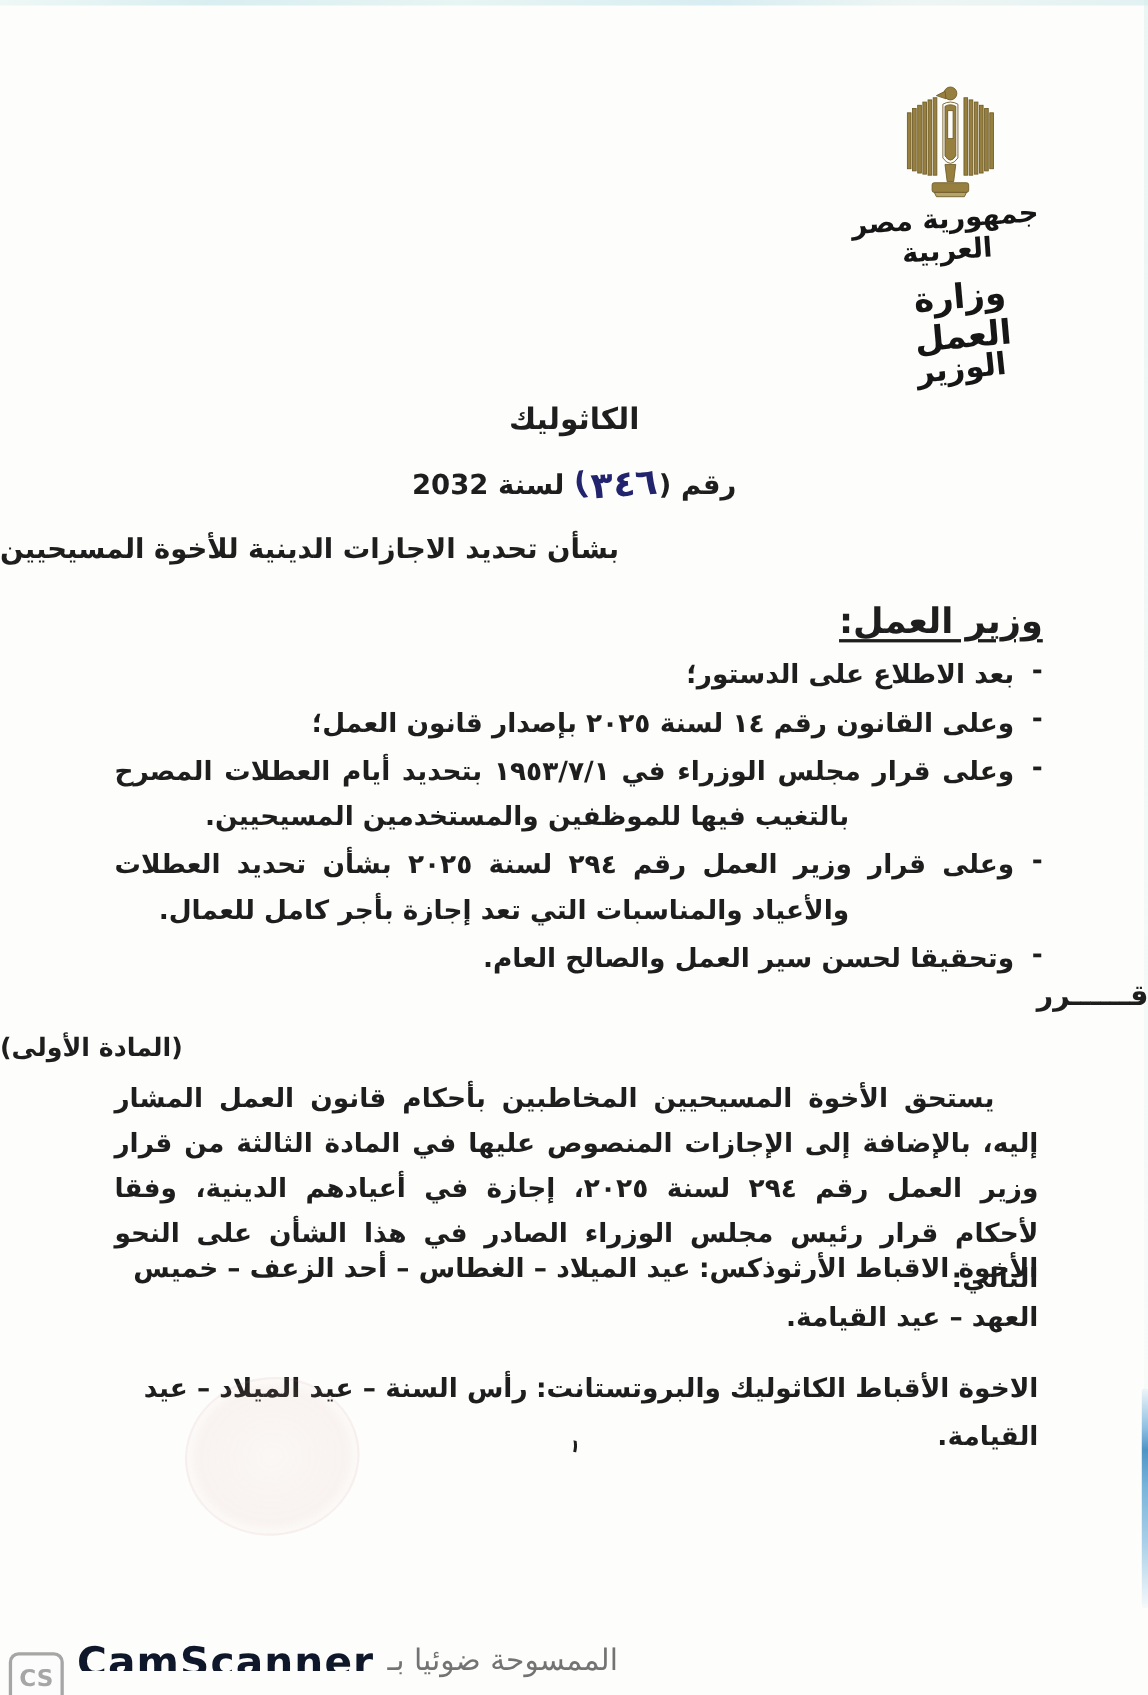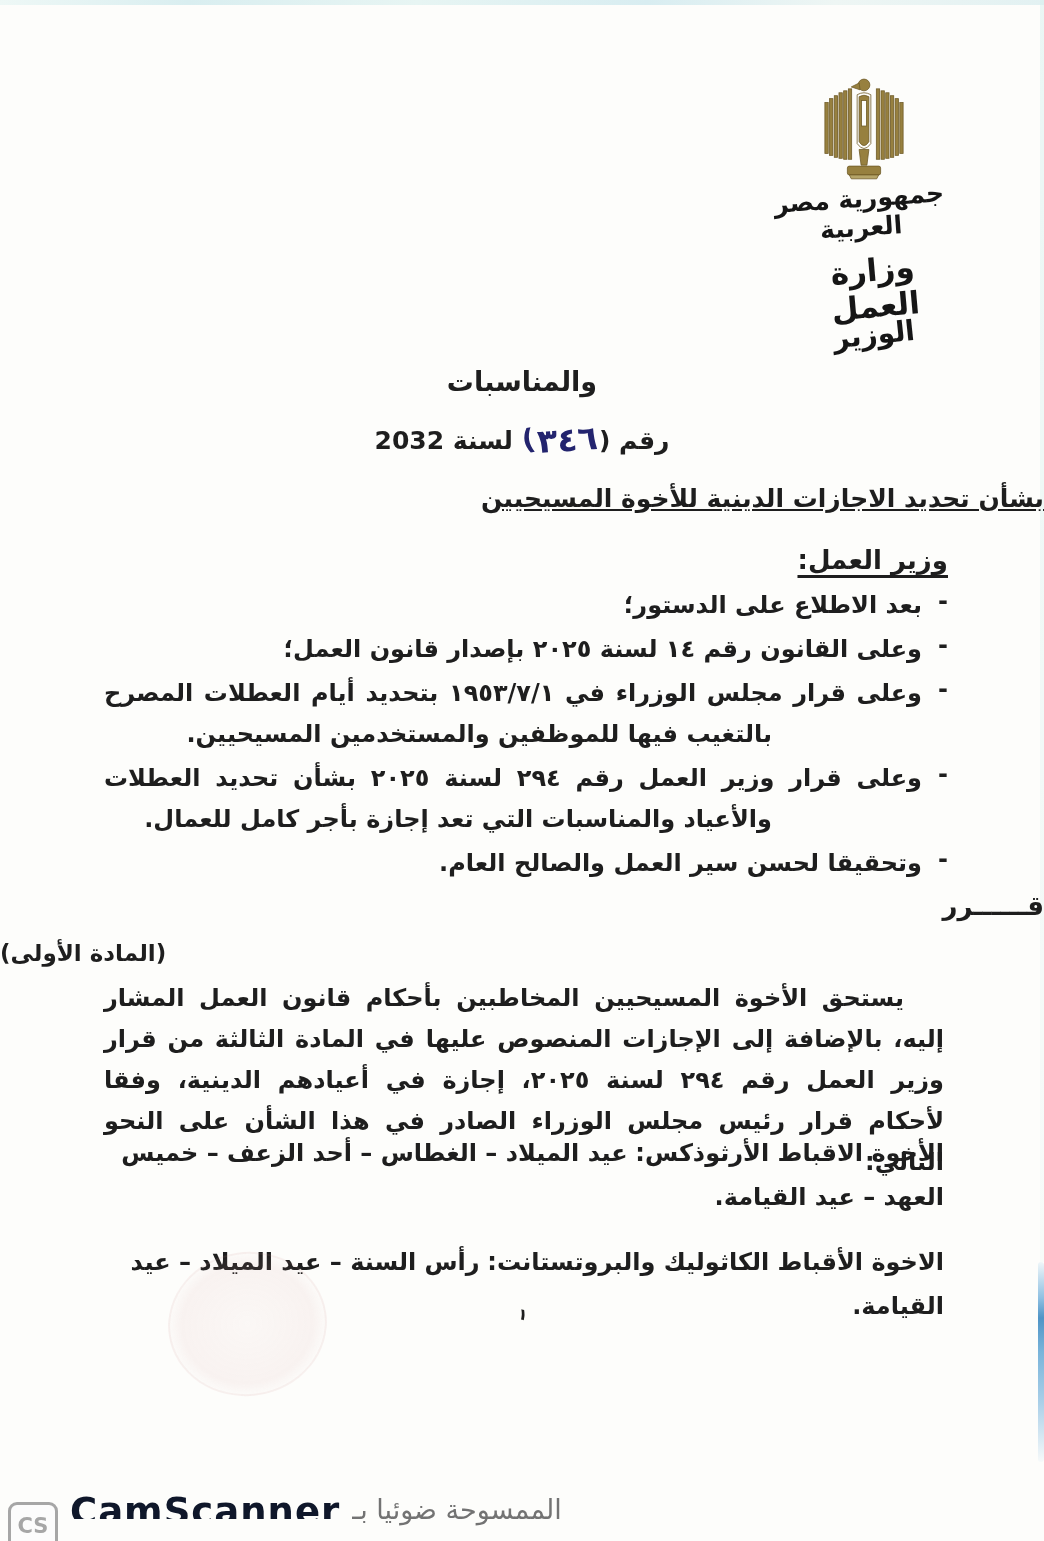--- a/index.html
+++ b/index.html
@@ -39,26 +39,26 @@
 
   
   .decree-word{position:absolute;top:366px;left:0;right:0;text-align:center;font-size:27px;font-weight:bold;}
   .decree-number{position:absolute;top:418px;left:0;right:0;text-align:center;font-size:25px;font-weight:bold;direction:rtl;}
   .hand-number{
     color:#23246e;font-size:33px;font-weight:bold;
     display:inline-block;transform:rotate(-4deg) translateY(2px);
     margin:0 2px;letter-spacing:2px;
   }
   .hand-paren{color:#23246e;font-weight:bold;font-size:28px;display:inline-block;transform:rotate(-10deg);}
-  .subject{position:absolute;top:484px;left:0;right:0;text-align:right;font-size:25px;font-weight:bold;text-decoration:underline;}
+  .subject{position:absolute;top:484px;left:0;right:0;text-align:left;font-size:25px;font-weight:bold;}
 
   
   .preamble{position:absolute;top:545px;right:96px;left:104px;direction:rtl;}
   .preamble-heading{
-    display:inline-block;font-size:26px;font-weight:bold;
+    display:inline-block;font-size:32px;font-weight:bold;
     text-decoration:underline;text-underline-offset:6px;text-decoration-thickness:2.5px;
     margin-bottom:10px;
   }
   .bullet{display:flex;direction:rtl;margin-bottom:3px;}
   .bullet .marker{flex:0 0 26px;font-size:24px;font-weight:bold;padding-top:2px;}
   .bullet .btext{
     flex:1;font-size:24px;font-weight:bold;line-height:41px;
     text-align:justify;
   }
   .bullet .btext.hang{padding-right:150px;text-indent:-150px;}
@@ -141,21 +141,21 @@
       <path d="M40 78 L50 78 L48 94 L42 94 Z"></path>
 
       <rect x="28" y="95" width="34" height="9" rx="2"></rect>
       <path d="M30 104 L60 104 L58 108 L32 108 Z" fill="#b5a468"></path>
     </g>
   </svg>
   <div class="callig callig-republic">جمهورية مصر العربية</div>
   <div class="callig callig-ministry">وزارة العمل</div>
   <div class="callig callig-minister">الوزير</div>
 
-  <div class="decree-word">والمناسبات</div>
+  <div class="decree-word">الكاثوليك</div>
   <div class="decree-number">
     <span>رقم (</span><span class="hand-number">٣٤٦</span><span class="hand-paren">)</span>
     <span>لسنة 2032</span>
   </div>
   <div class="subject">بشأن تحديد الاجازات الدينية للأخوة المسيحيين</div>
 
   <div class="preamble">
     <span class="preamble-heading">وزير العمل:</span>
 
     <div class="bullet">

